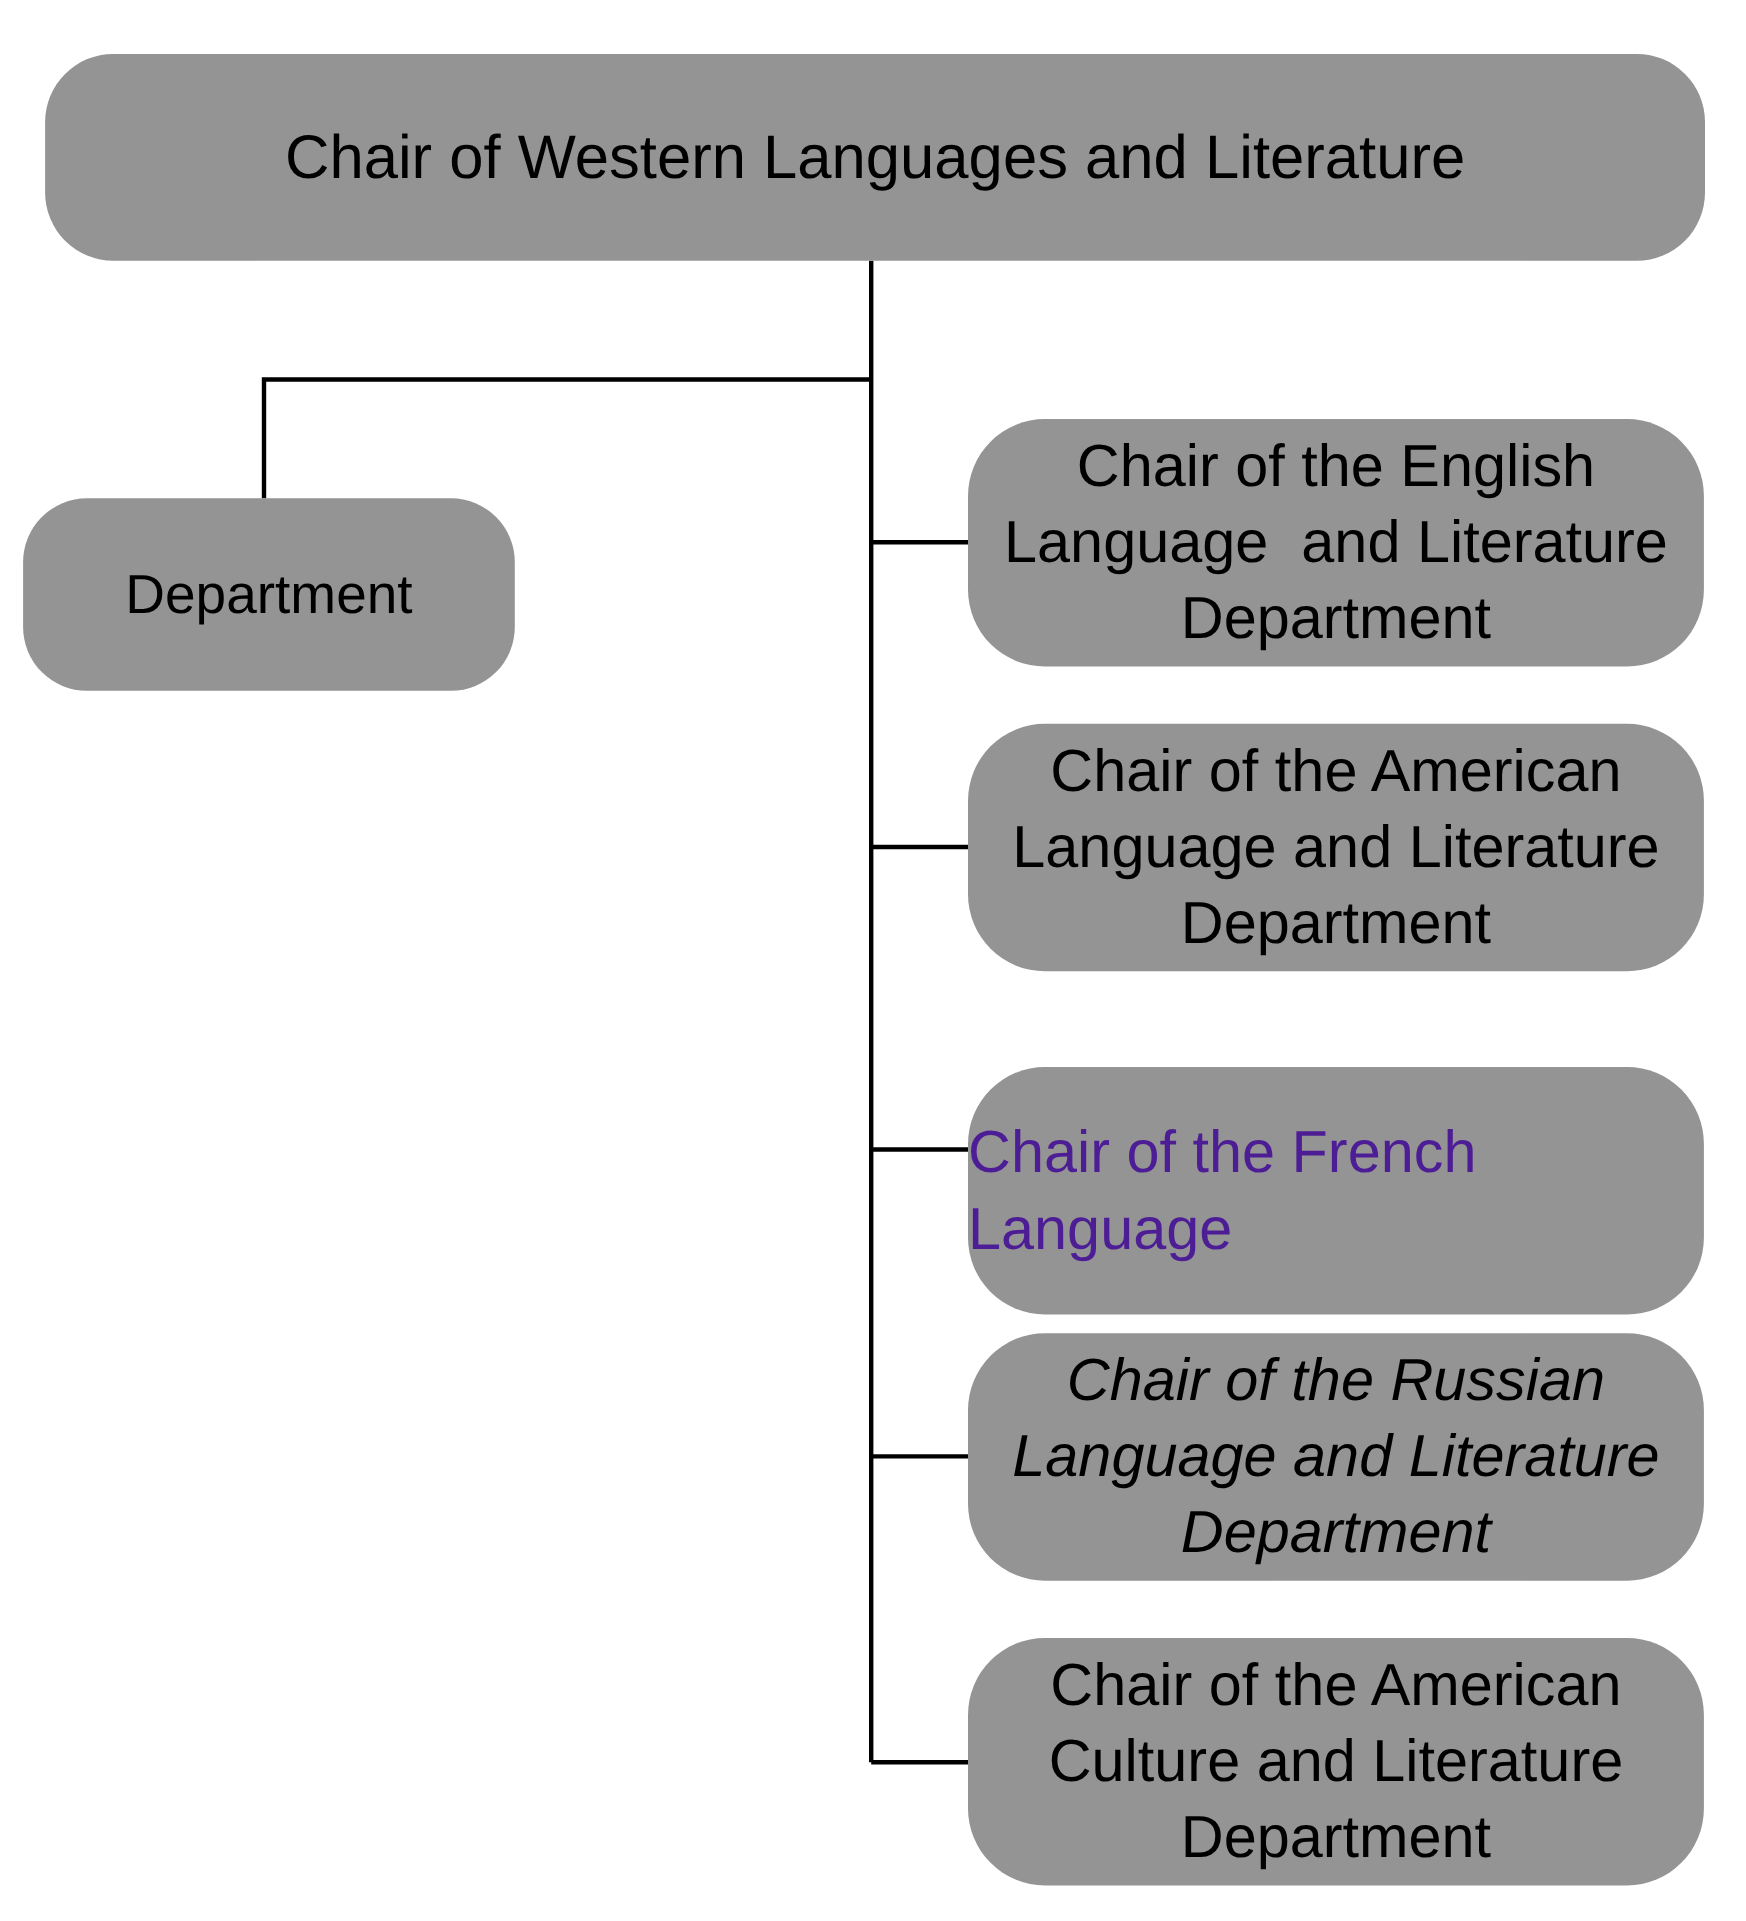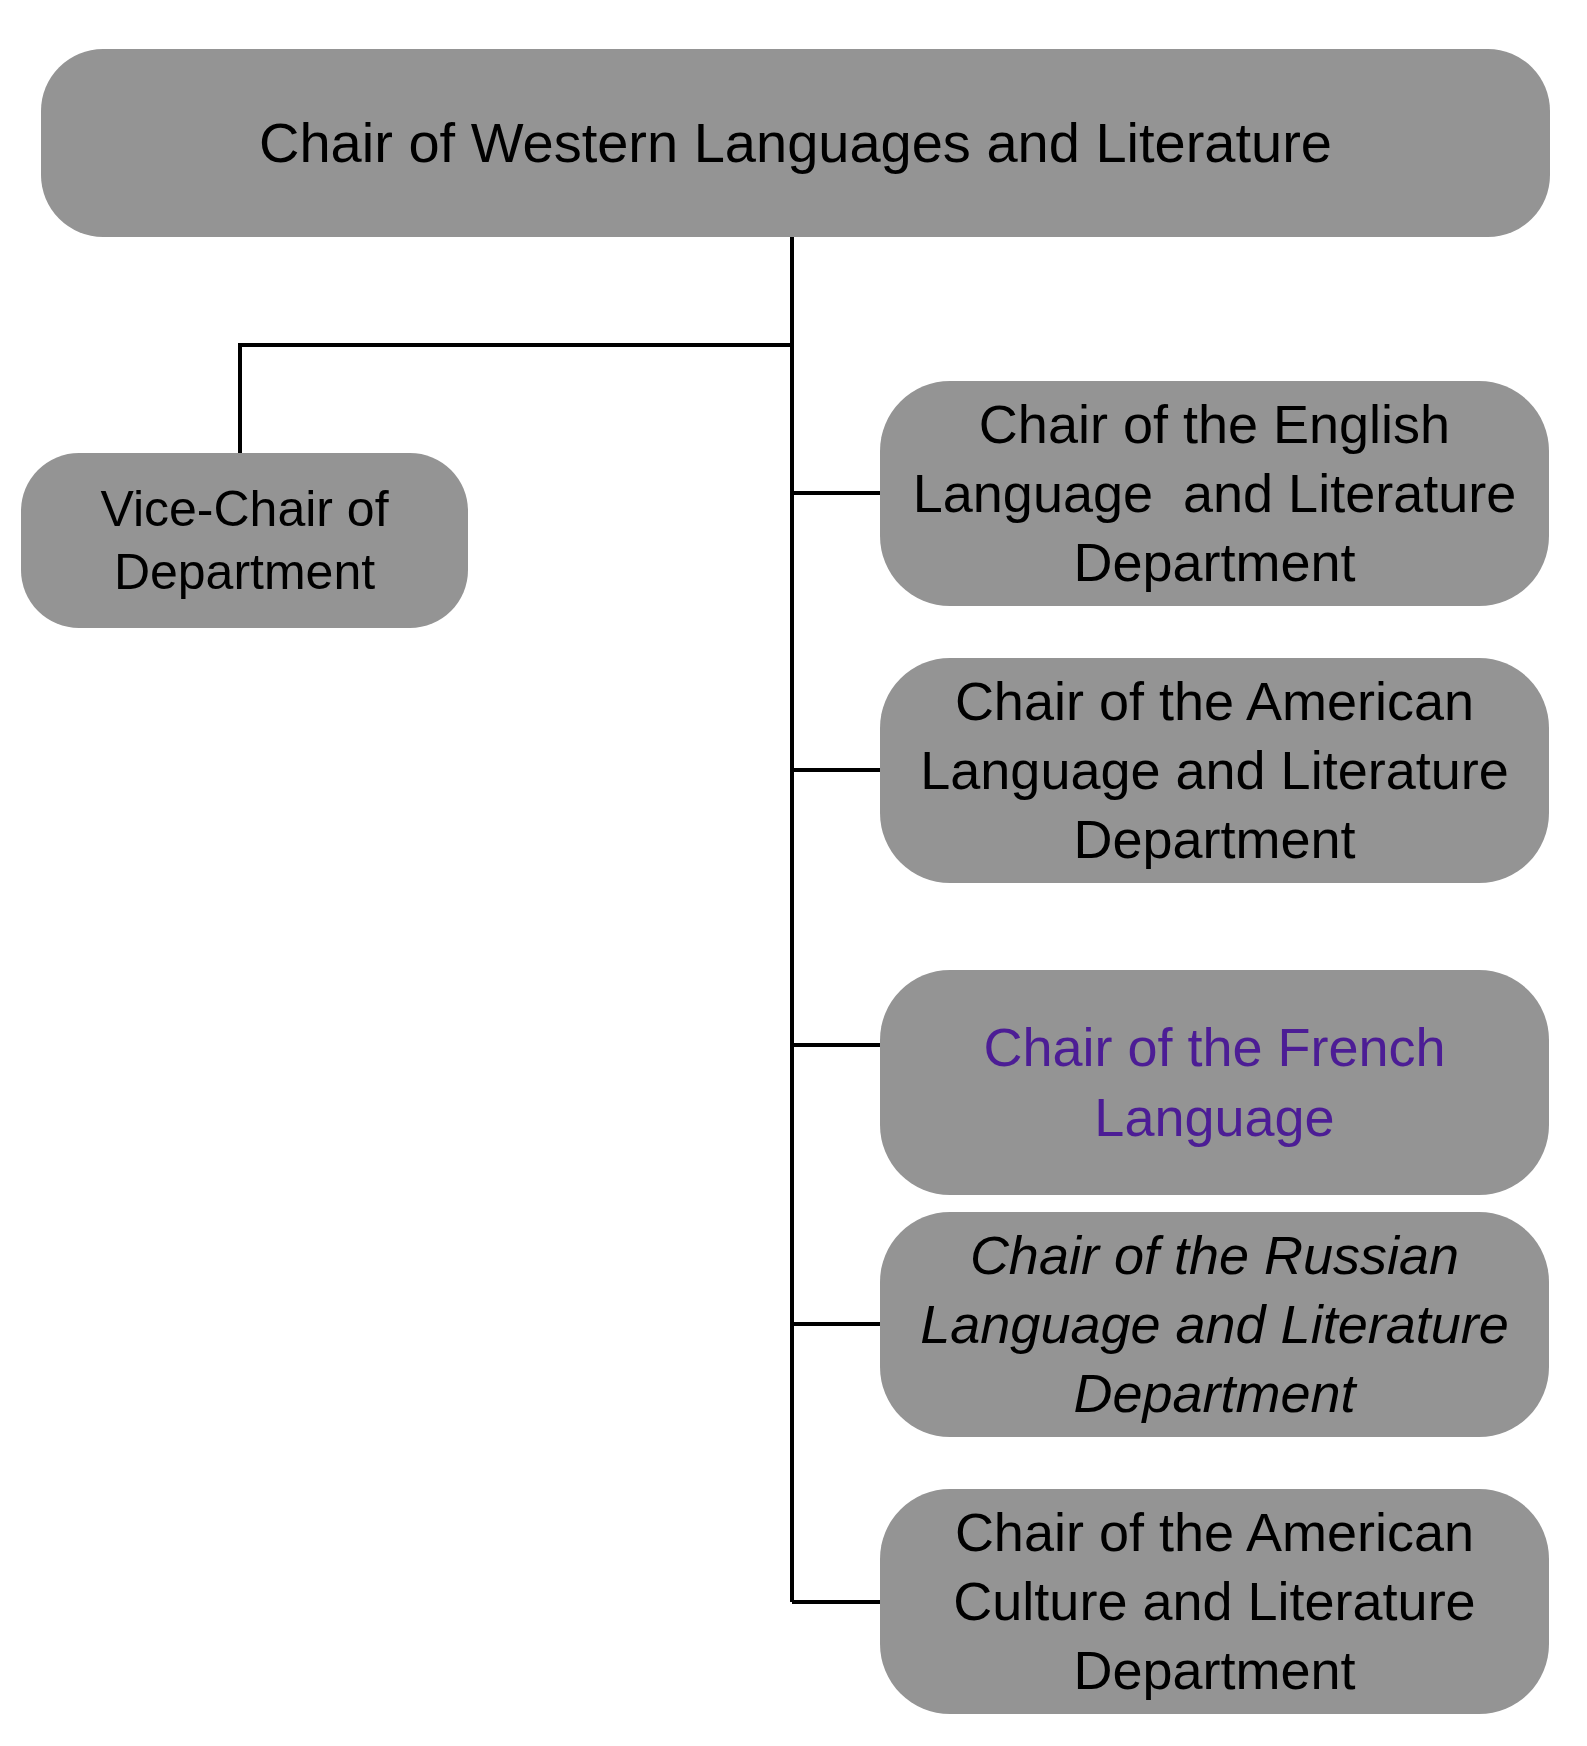--- a/index.html
+++ b/index.html
@@ -28,21 +28,21 @@
     fill: none;
   }
   .node {
     position: absolute;
     background: #949494;
     color: #000000;
     display: flex;
     flex-direction: column;
     align-items: center;
     justify-content: center;
-    text-align: center;
+    text-align: left;
     box-sizing: border-box;
   }
   .node .line {
     display: block;
     white-space: pre-wrap;
   }
   .node-root {
     left: 41px;
     top: 49px;
     width: 1509px;
@@ -90,21 +90,20 @@
     <line x1="792" y1="1045" x2="880" y2="1045" style="stroke: rgb(0, 0, 0);"></line>
     <line x1="792" y1="1324" x2="880" y2="1324" style="stroke: rgb(0, 0, 0);"></line>
     <line x1="792" y1="1602" x2="880" y2="1602" style="stroke: rgb(0, 0, 0);"></line>
   </svg>
 
   <div class="node node-root" style="background: rgb(148, 148, 148); color: rgb(0, 0, 0);">
     <span class="line">Chair of Western Languages and Literature</span>
   </div>
 
   <div class="node node-vice" style="background: rgb(148, 148, 148); color: rgb(0, 0, 0);">
-    <span class="line">Vice-Chair of</span>
     <span class="line">Department</span>
   </div>
 
   <div class="node node-dept node-dept-0" style="background: rgb(148, 148, 148); color: rgb(0, 0, 0);">
     <span class="line">Chair of the English</span>
     <span class="line">Language  and Literature</span>
     <span class="line">Department</span>
   </div>
 
   <div class="node node-dept node-dept-1" style="background: rgb(148, 148, 148); color: rgb(0, 0, 0);">

